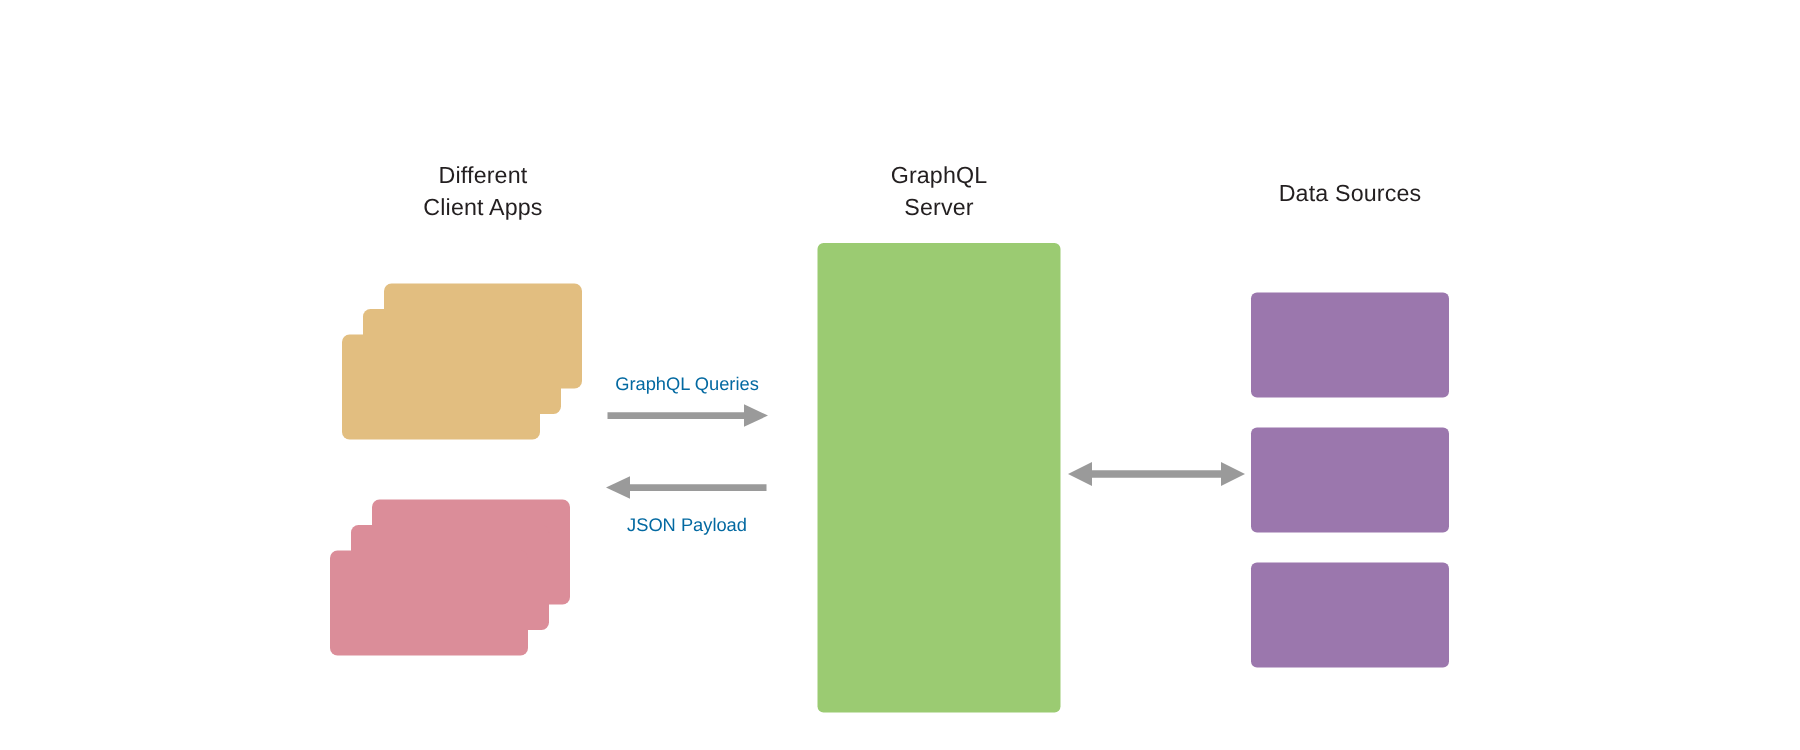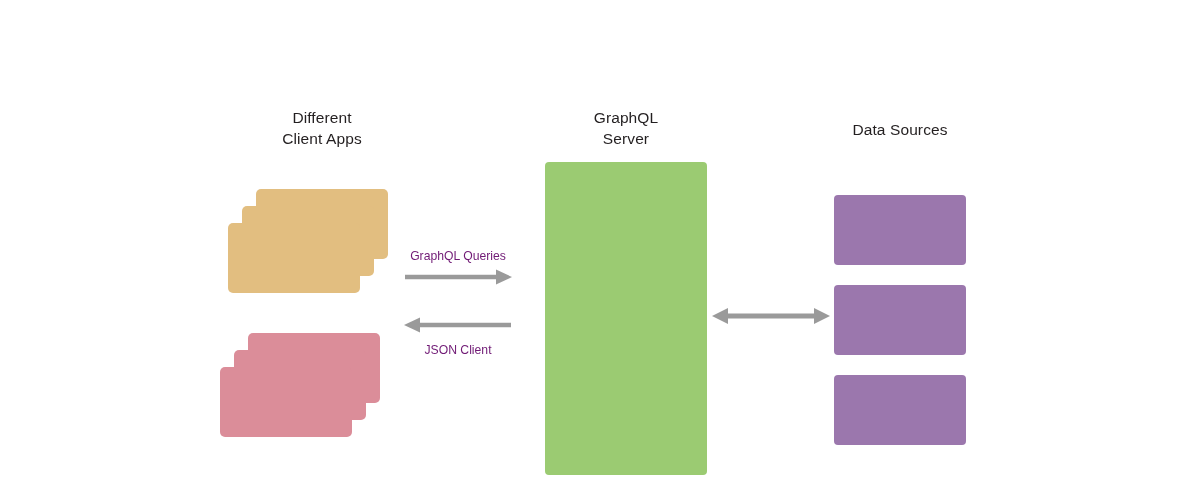--- a/index.html
+++ b/index.html
@@ -65,21 +65,21 @@
   #source-3 { top: 332px; }
 
   .arrow-svg { position: absolute; overflow: visible; }
   #arrow-queries  { left: 400px; top: 224px; }
   #arrow-payload  { left: 400px; top: 272px; }
   #arrow-sources  { left: 710px; top: 262px; }
 
   .arrow-label {
     position: absolute;
     font-size: 12.2px;
-    color: #701a75;
+    color: #0369a1;
     text-align: center;
     white-space: nowrap;
   }
   #label-queries { left: 383px; top: 206px; width: 150px; }
   #label-payload { left: 383px; top: 300px; width: 150px; }
 </style>
 </head>
 <body>
 
 <div id="canvas">
@@ -121,15 +121,15 @@
   </svg>
 
   <svg class="arrow-svg" id="arrow-sources" width="122" height="22">
     <line x1="18" y1="11" x2="104" y2="11" stroke="#9a9a9a" stroke-width="5"></line>
     <polygon points="18,3 2,11 18,19" fill="#9a9a9a"></polygon>
     <polygon points="104,3 120,11 104,19" fill="#9a9a9a"></polygon>
   </svg>
 
   <div class="arrow-label" id="label-queries">GraphQL Queries</div>
 
-  <div class="arrow-label" id="label-payload">JSON Client</div>
+  <div class="arrow-label" id="label-payload">JSON Payload</div>
 
 </div>
 
 </body></html>

